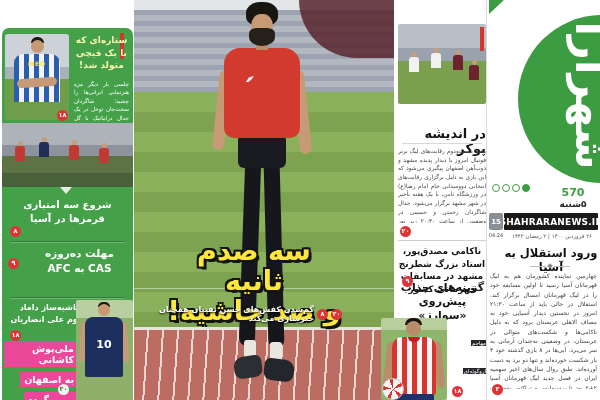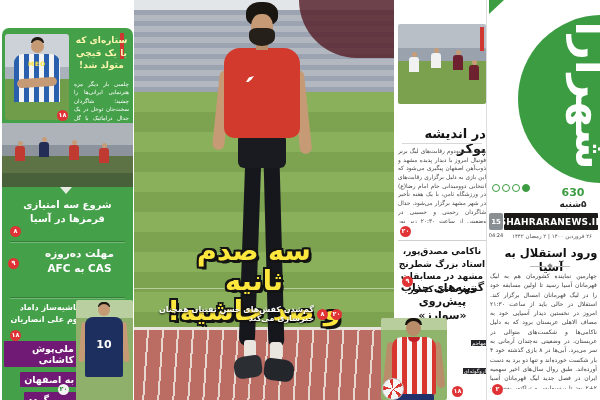--- a/index.html
+++ b/index.html
@@ -33,21 +33,21 @@
   .s2-title{left:8px;top:198px;width:119px;color:#fff;font-weight:bold;font-size:10px;line-height:1.35;text-align:center;}
   .s2-badge{left:10px;top:226px;}
   .panel-div{left:10px;width:115px;height:1px;background:rgba(0,0,0,.22);box-shadow:0 1px 0 rgba(255,255,255,.25);}
   .div-a{top:241px;} .div-b{top:297px;}
   .s3-title{left:20px;top:246px;width:119px;color:#fff;font-weight:bold;font-size:10.5px;line-height:1.4;text-align:center;}
   .s3-badge{left:8px;top:258px;}
   .s4-title{left:8px;top:302px;width:119px;color:#fff;font-weight:bold;font-size:8px;line-height:1.45;text-align:center;}
   .s4-title{top:302px;}
   .s4-badge{left:8px;top:327px;}
   .s5-strips{left:4px;top:303px;width:74px;text-align:right;}
-  .strip{display:inline-block;background:#701a75;color:#fff;font-weight:bold;font-size:9.5px;line-height:1.2;
+  .strip{display:inline-block;background:#ec4899;color:#fff;font-weight:bold;font-size:9.5px;line-height:1.2;
          padding:1.5px 4px;margin:1px 0;border-radius:1px;}
   .s5-photo{left:76px;top:298px;width:57px;height:102px;overflow:hidden;border-radius:2px;
             background:linear-gradient(180deg,#b9cfa0 0 18%,#8fb06b 18% 100%);}
   .vb-head{position:absolute;left:22px;top:4px;width:12px;height:12px;border-radius:50%;background:#c59a74;}
   .vb-hair{position:absolute;left:22px;top:2px;width:12px;height:5px;border-radius:6px 6px 0 0;background:#1c1712;}
   .vb-torso{position:absolute;left:9px;top:17px;width:38px;height:60px;border-radius:8px 8px 2px 2px;background:#1d2f5e;}
   .vb-num{position:absolute;left:9px;top:38px;width:38px;text-align:center;color:#fff;font-weight:bold;font-size:11px;}
   .vb-arm-l{position:absolute;left:4px;top:22px;width:6px;height:40px;border-radius:3px;background:#c59a74;transform:rotate(5deg);}
   .vb-arm-r{position:absolute;left:46px;top:22px;width:6px;height:40px;border-radius:3px;background:#c59a74;transform:rotate(-5deg);}
   .s5-badge{left:58px;top:384px;}
@@ -289,21 +289,21 @@
   <div class="abs brand-circle">
     <div class="brand-word">شهرآرا</div>
   </div>
 
   <div class="abs logo-rings">
     <span class="ring"></span>
     <span class="ring"></span>
     <span class="ring"></span>
     <span class="ring filled"></span>
   </div>
-  <div class="abs issue-no">630</div>
+  <div class="abs issue-no">570</div>
   <div class="abs weekday">۵شنبه</div>
   <div class="abs site-bar">SHAHRARANEWS.IR</div>
   <div class="abs page-box">15</div>
   <div class="abs time-note">04:24</div>
   <div class="abs date-line">۲۶ فروردین ۱۴۰۰ | ۲ رمضان ۱۴۴۲</div>
 
   <div class="abs lead-title">ورود استقلال به آسیا</div>
   <div class="abs ornament">
     <span class="orn-line"></span>
     <span class="orn-diamond"></span>

